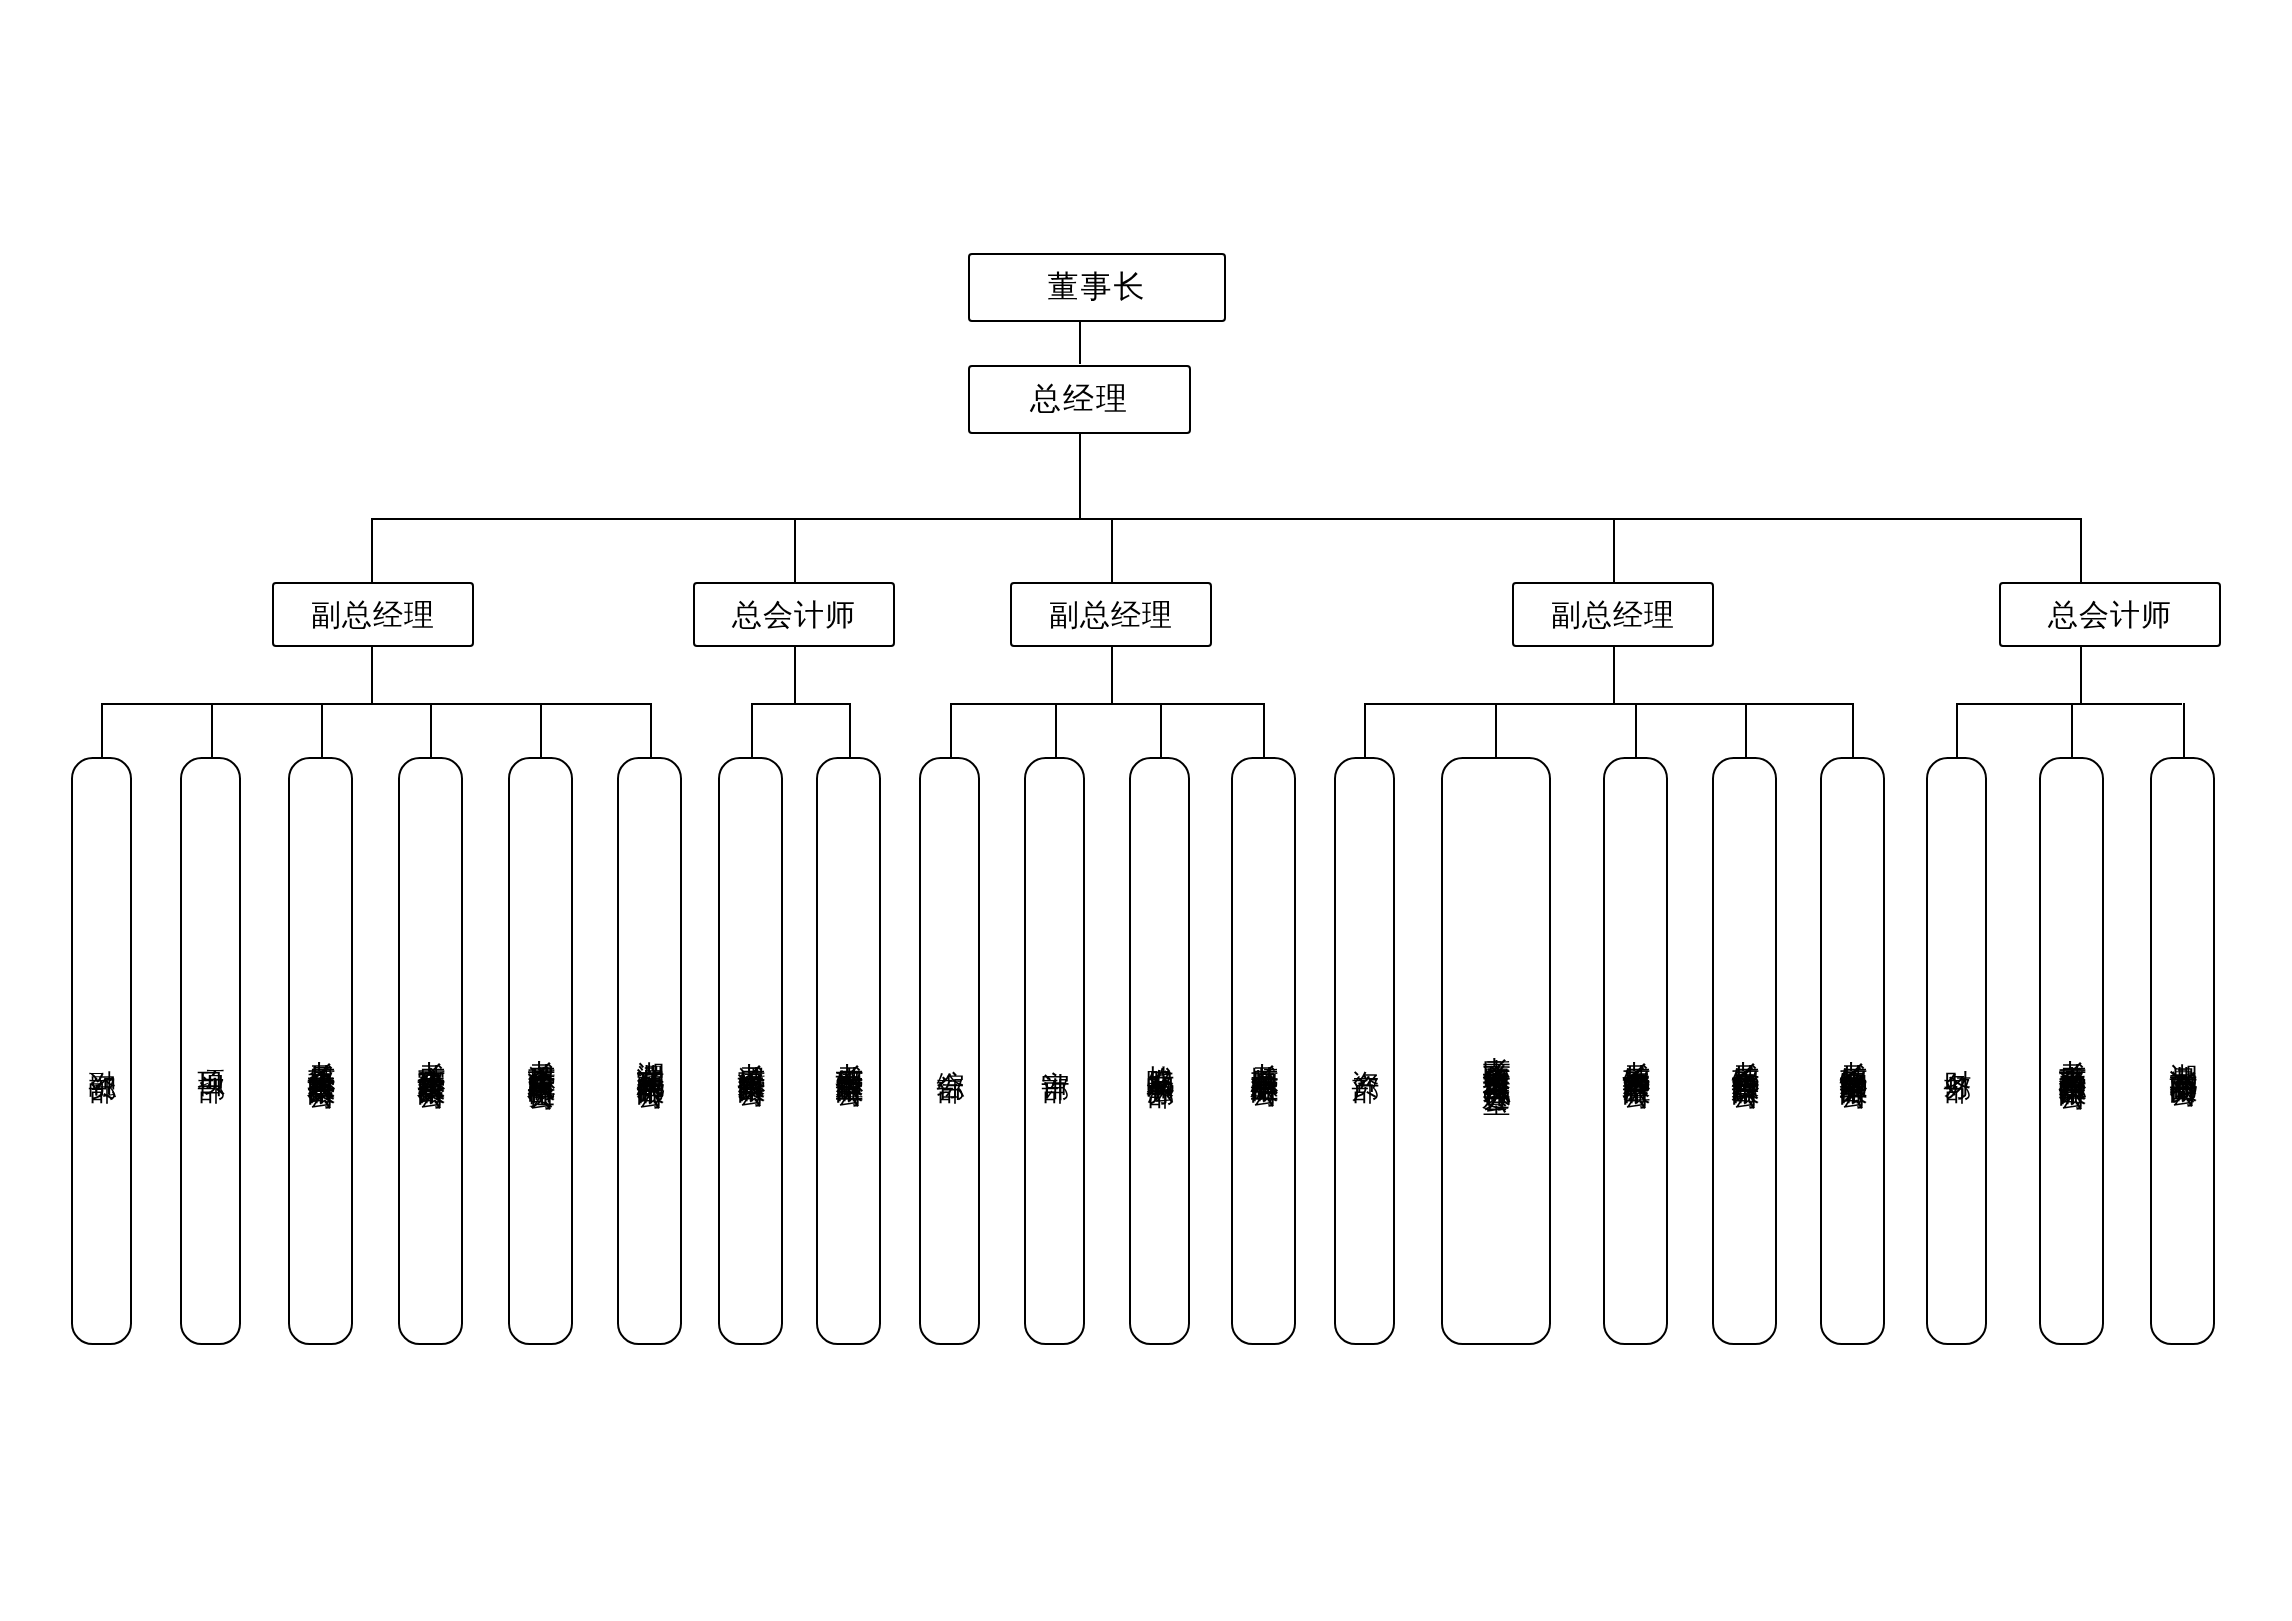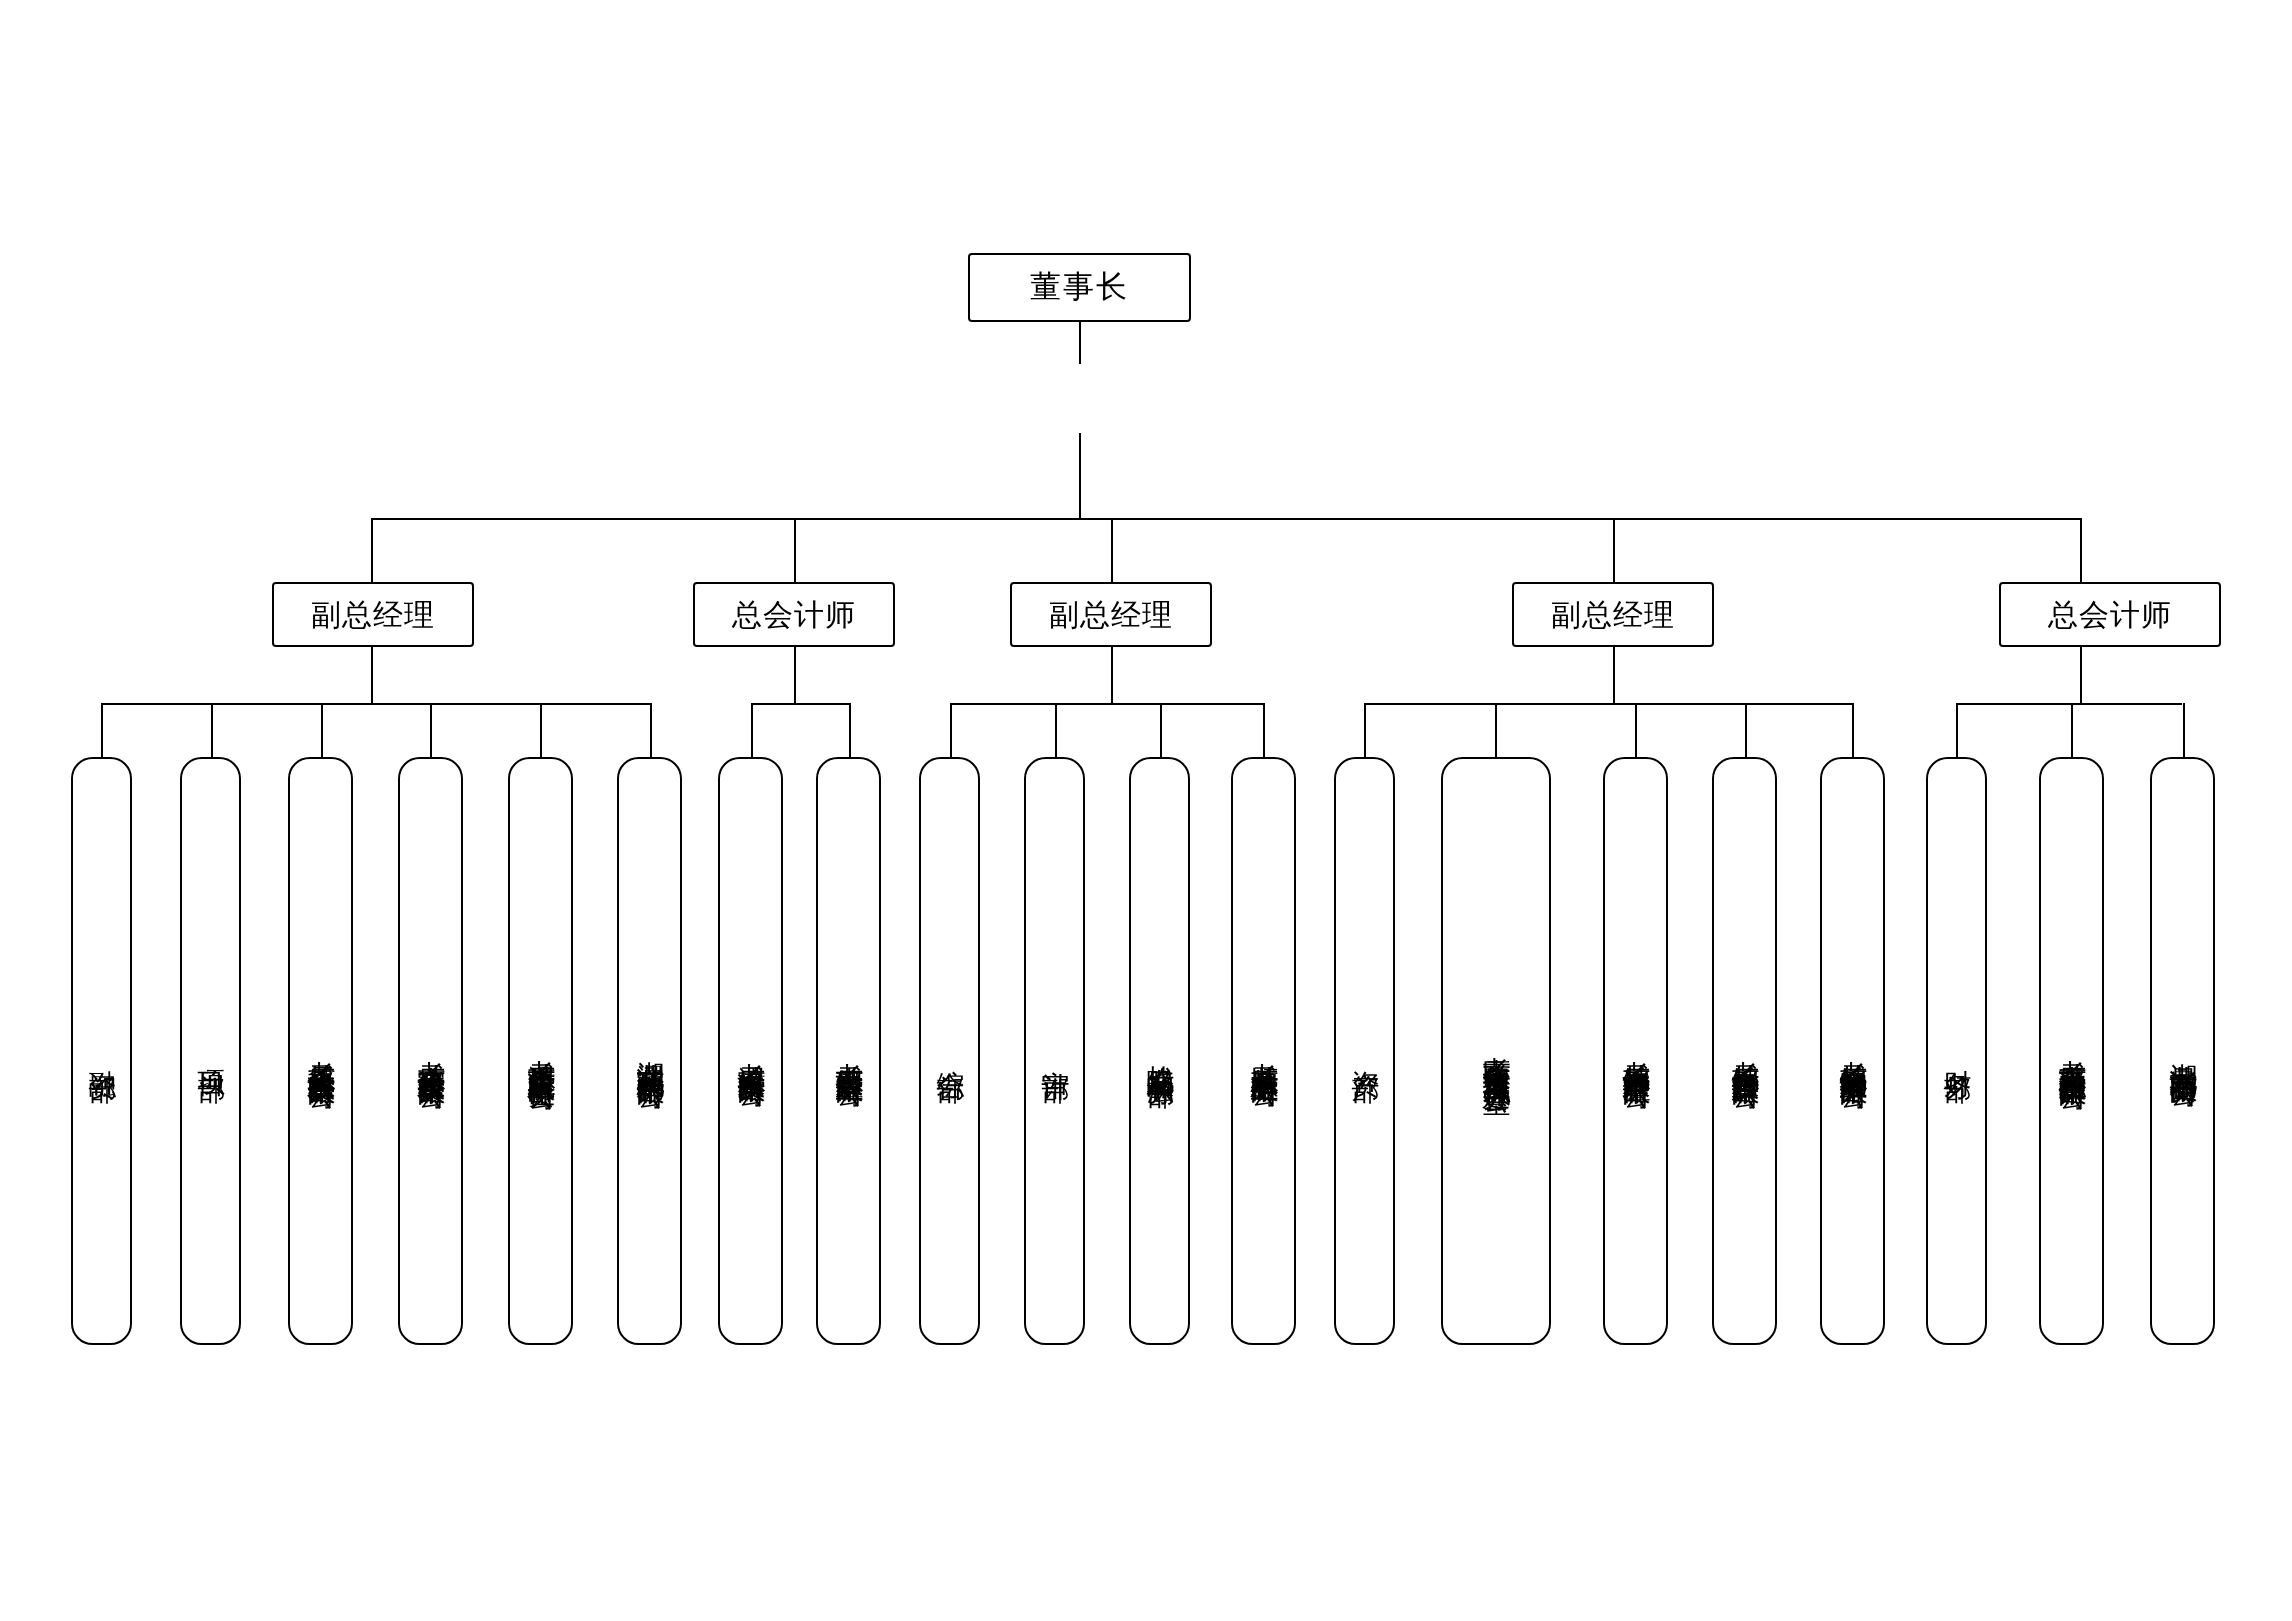--- a/index.html
+++ b/index.html
@@ -82,26 +82,29 @@
   }
   .line.h { height: 2px; }
   .line.v { width: 2px; }
 </style>
 </head>
 <body>
 
 <div id="canvas">
 
 
-  <div class="node top" style="left:968px; top:253px; width:223px; height:69px;">
+  <div class="node top" style="left:968px; top:253px; width:258px; height:69px;">
     <span>董事长</span>
   </div>
 
   <div class="line v" style="left:1079px; top:321px; height:43px;"></div>
 
+  <div class="node top" style="left:968px; top:365px; width:223px; height:69px;">
+    <span>总经理</span>
+  </div>
 
   <div class="line v" style="left:1079px; top:433px; height:86px;"></div>
   <div class="line h" style="left:371px; top:518px; width:1709px;"></div>
 
   <div class="line v" style="left:371px; top:518px; height:64px;"></div>
   <div class="line v" style="left:794px; top:518px; height:64px;"></div>
   <div class="line v" style="left:1111px; top:518px; height:64px;"></div>
   <div class="line v" style="left:1613px; top:518px; height:64px;"></div>
   <div class="line v" style="left:2080px; top:518px; height:64px;"></div>
 

